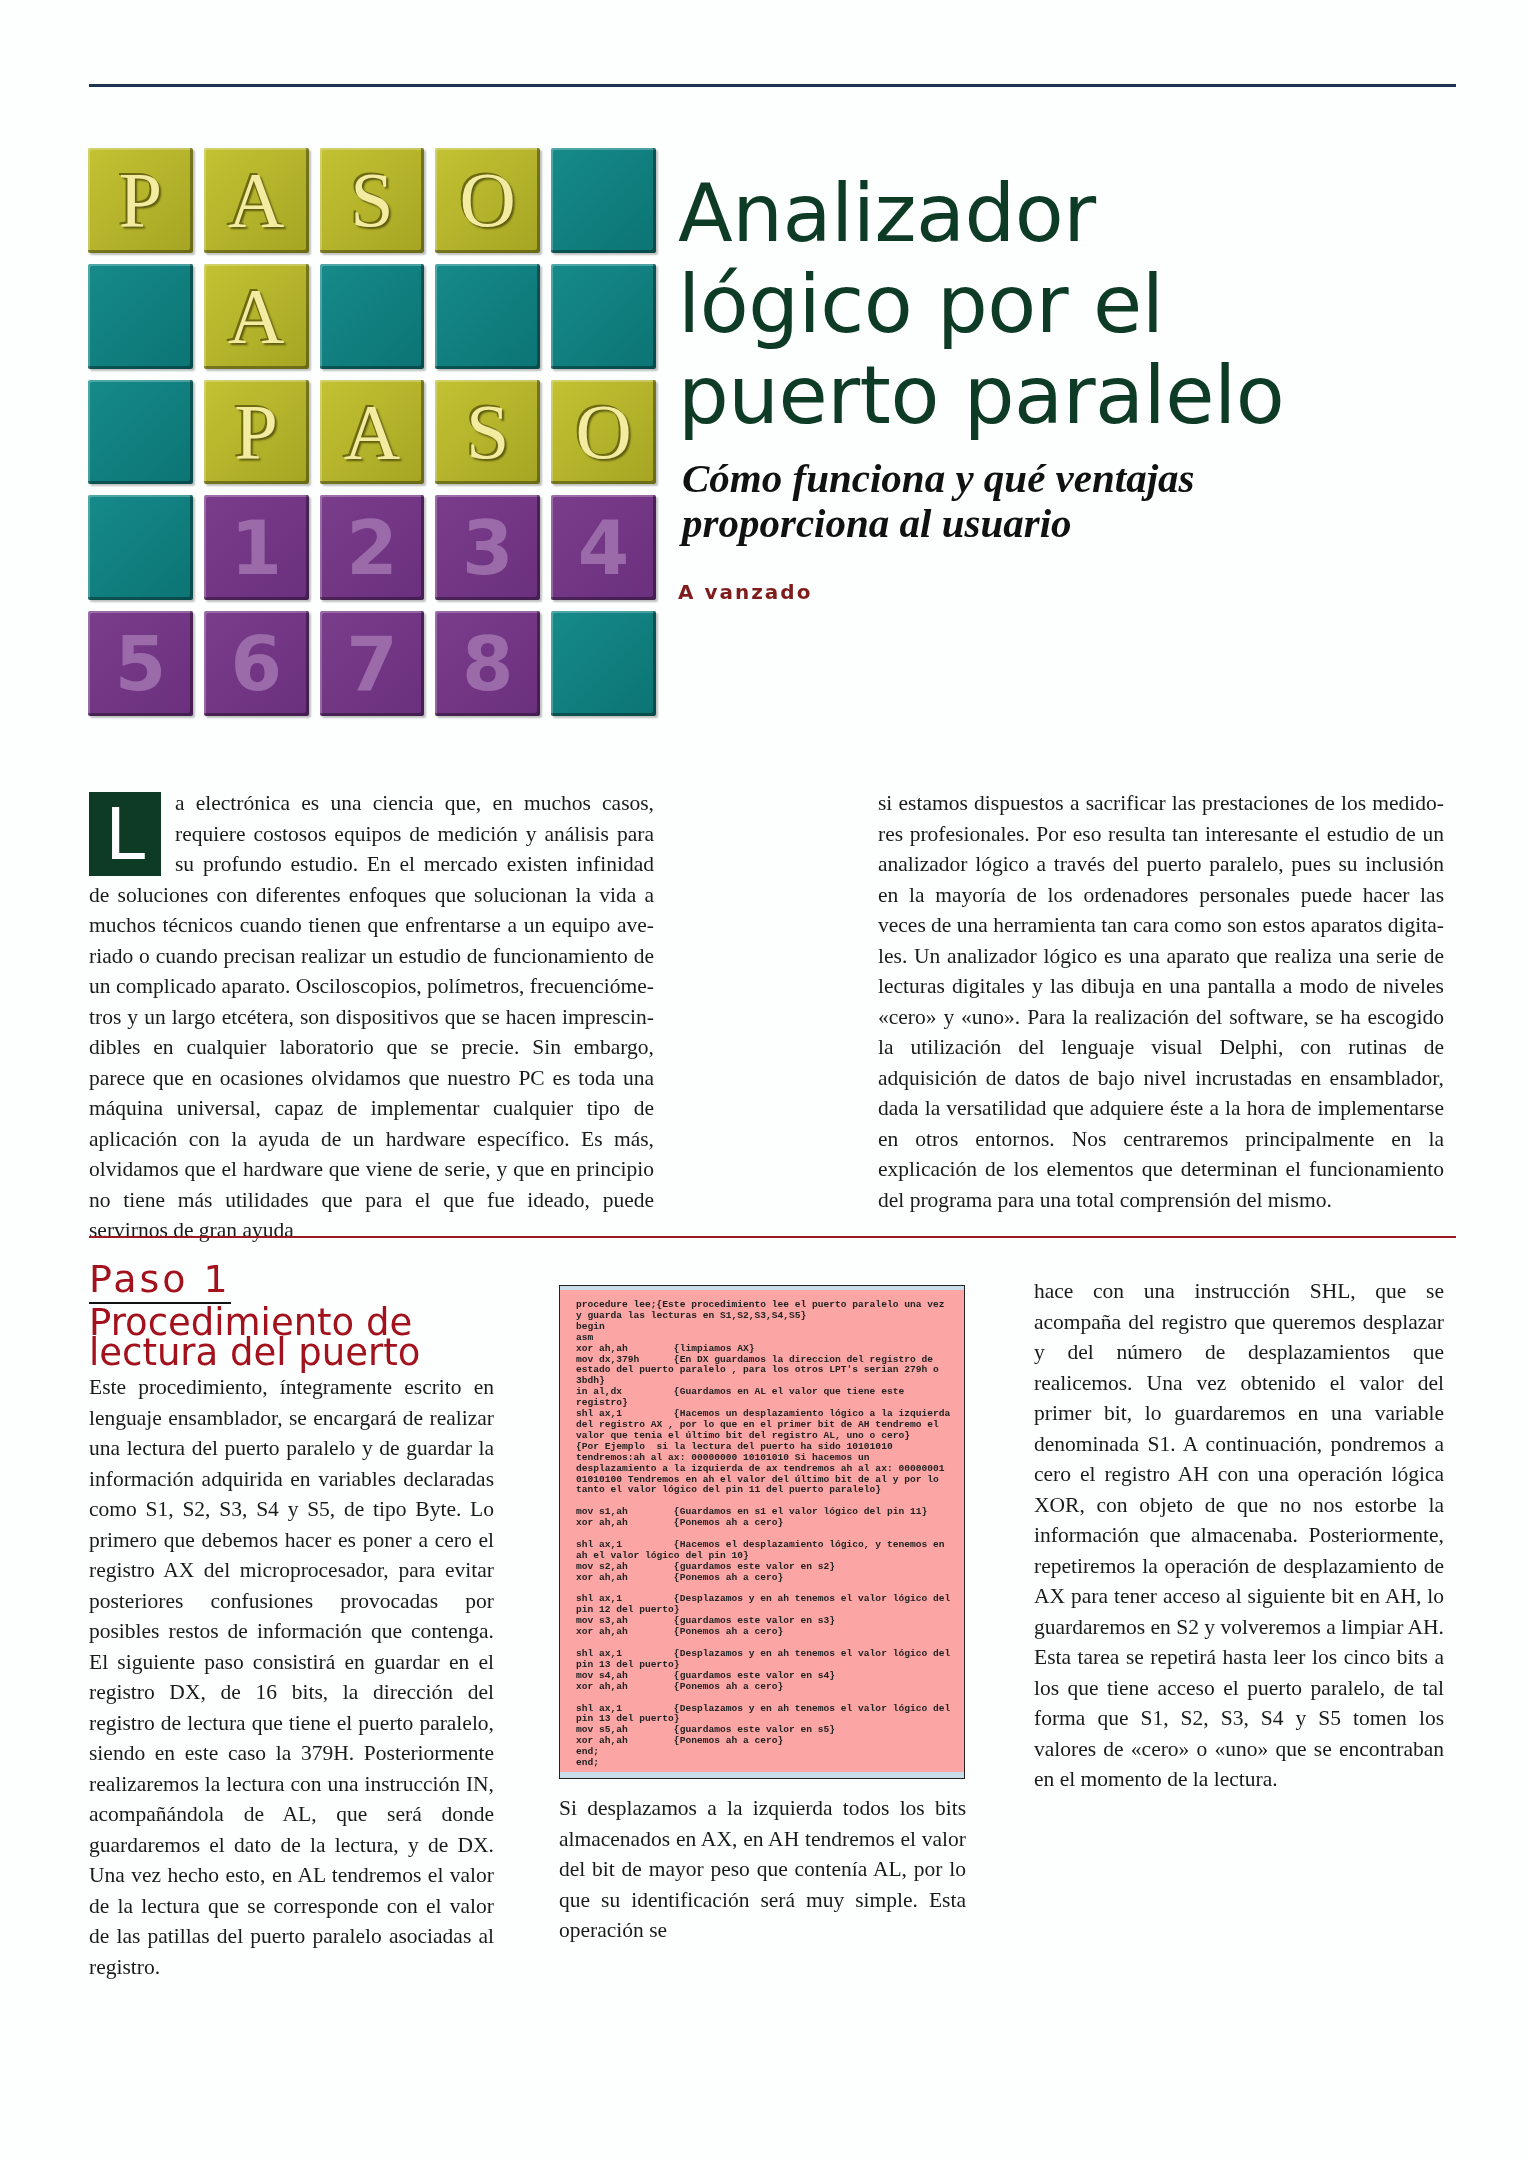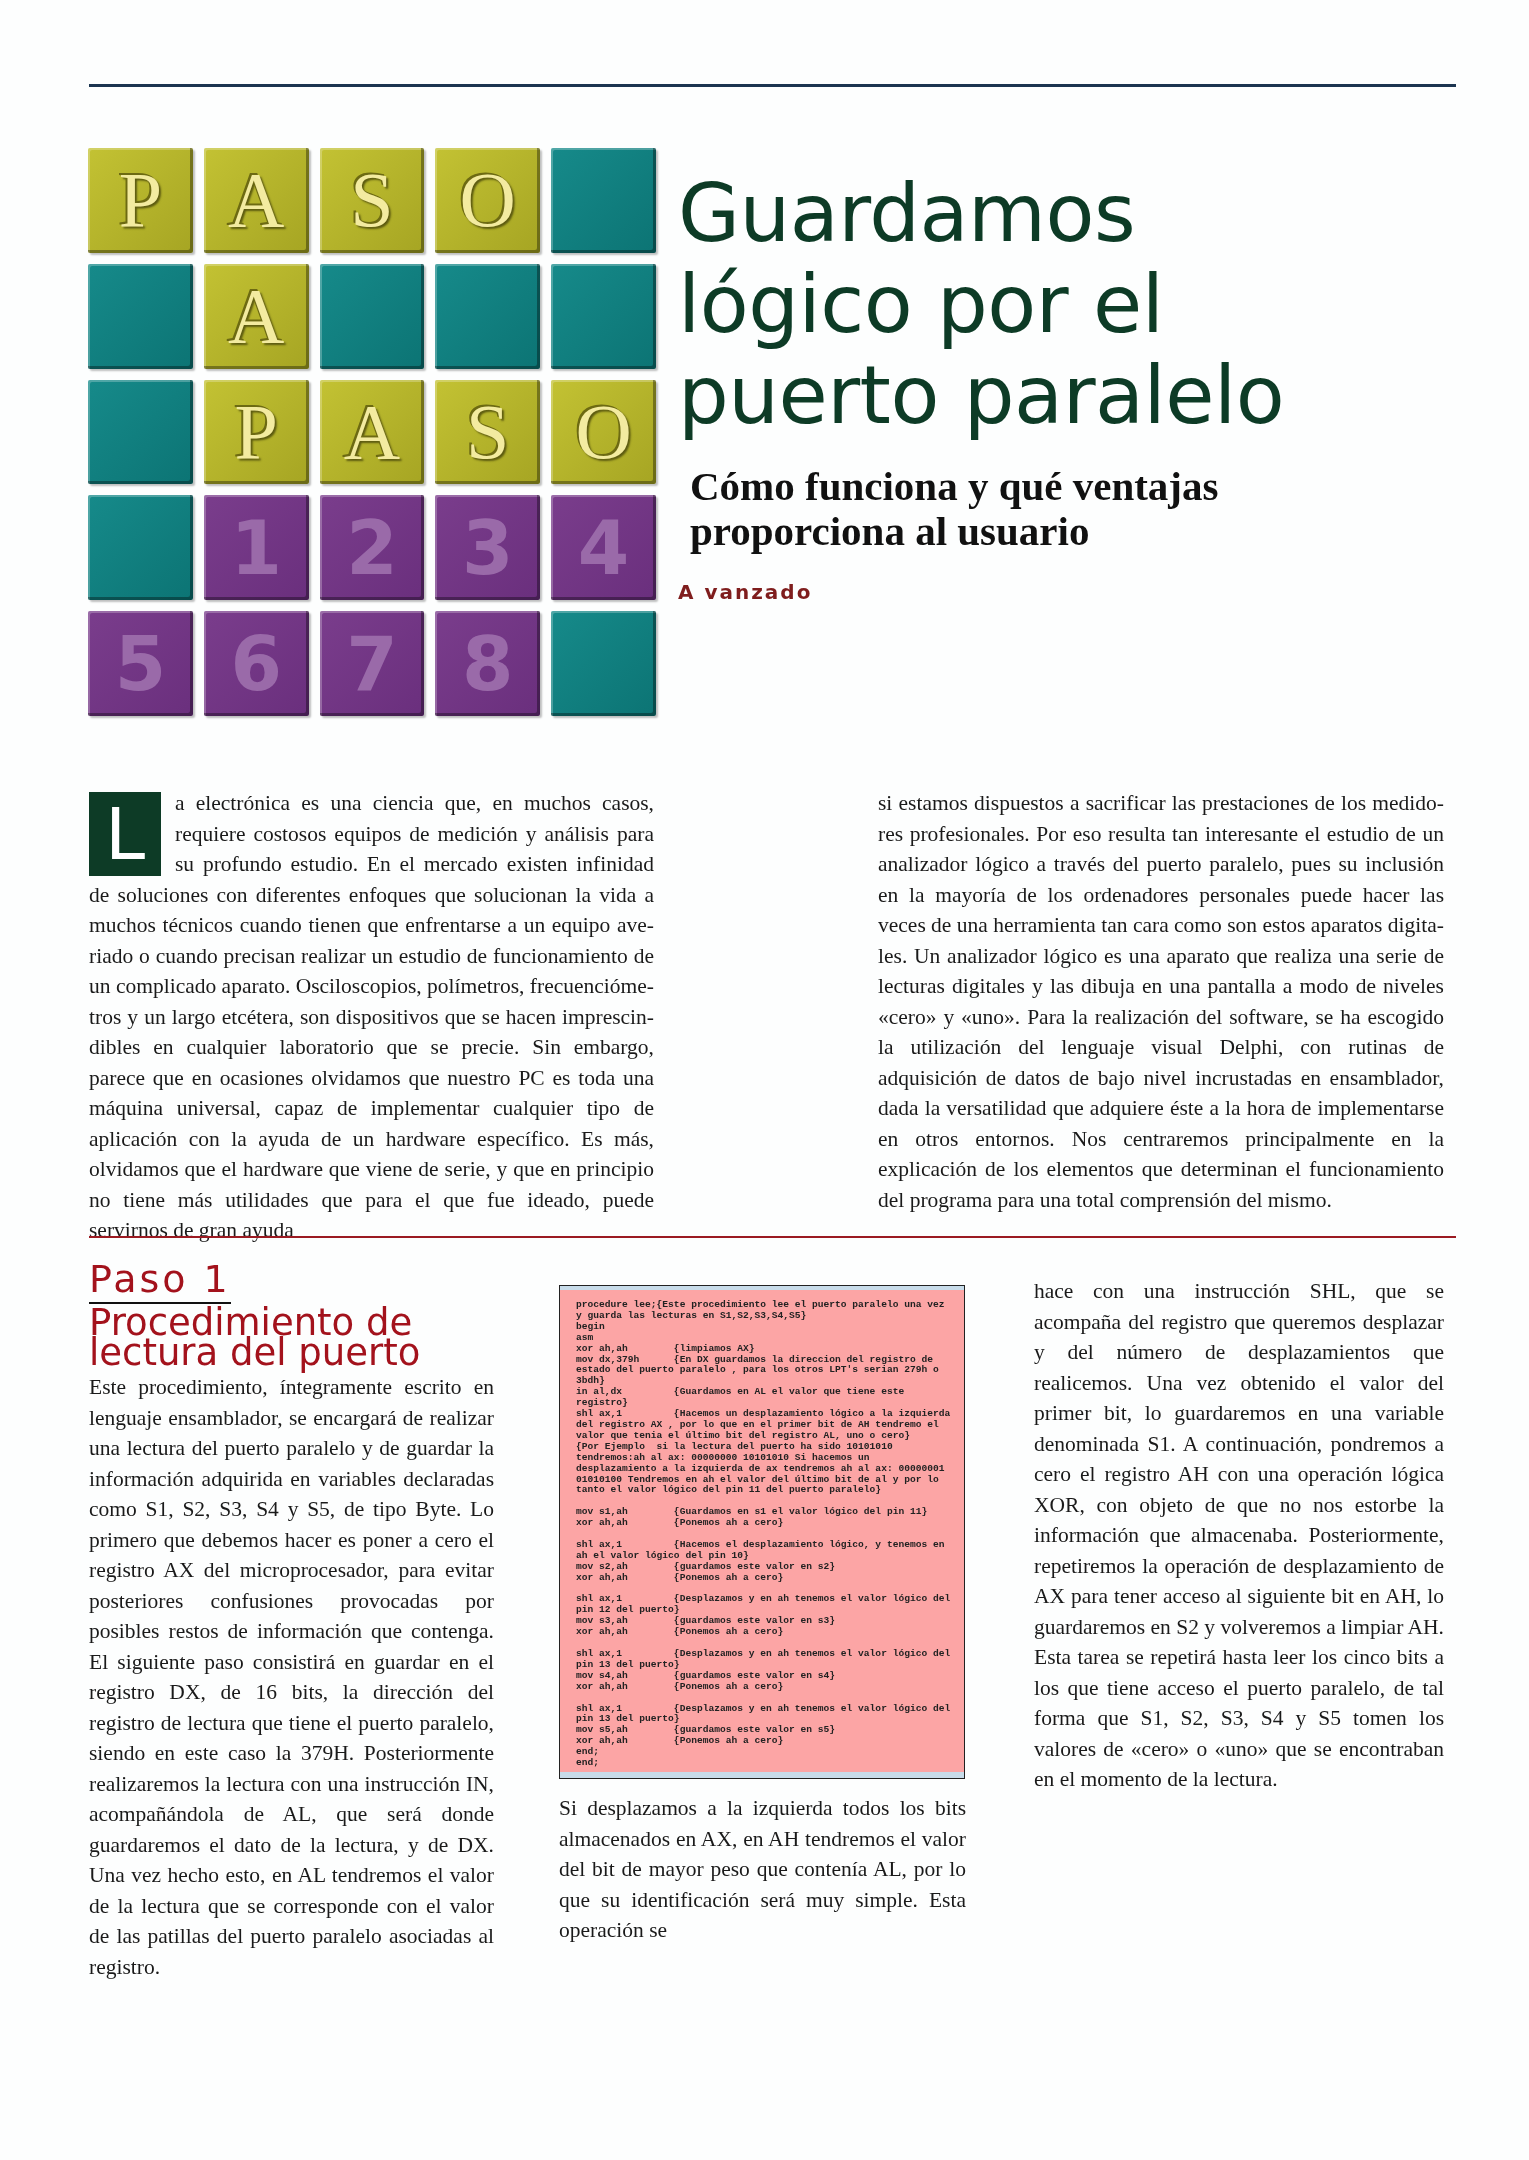--- a/index.html
+++ b/index.html
@@ -17,22 +17,22 @@
     .tile.olive { background: linear-gradient(135deg, #c3c233 0%, #a6a523 100%); }
     .tile.teal { background: linear-gradient(135deg, #168a8a 0%, #0c7474 100%); }
     .tile.purple { background: linear-gradient(135deg, #7a3d8c 0%, #6a2f7d 100%); }
     .tile .letter { font-family: "Liberation Serif", serif; font-size: 78px; color: #f3eba0;
       text-shadow: -2px -2px 0 #6d6a12, 2px 2px 2px #5c5a10; }
     .tile .digit { font-family: "DejaVu Sans", sans-serif; font-weight: bold; font-size: 74px; color: #9a6aa9; }
 
     
     .title { position: absolute; left: 678px; top: 168px; margin: 0; font-family: "DejaVu Sans", sans-serif;
       font-weight: normal; font-size: 80px; line-height: 91px; color: #0d3b26; letter-spacing: -0.5px; }
-    .subtitle { position: absolute; left: 678px; top: 452px; margin: 12px; font-family: "Liberation Serif", serif;
-      font-weight: bold; font-size: 41px; line-height: 45px; color: #111; }
+    .subtitle { position: absolute; left: 678px; top: 452px; margin: 4px; font-family: "Liberation Serif", serif;
+      font-weight: bold; font-size: 41px; line-height: 45px; color: #111; font-style: italic; }
     .level { position: absolute; left: 678px; top: 580px; font-family: "DejaVu Sans", sans-serif; font-weight: bold;
       font-size: 20px; letter-spacing: 2px; color: #7f1d1d; text-align: center; }
 
     .body-text { font-family: "Liberation Serif", serif; font-size: 21.5px; line-height: 30.5px; text-align: justify;
       color: #1a1a1a; margin: 0; hyphens: manual; }
 
     .intro-left { position: absolute; left: 89px; top: 788px; width: 565px; }
     .dropcap { float: left; width: 72px; height: 84px; background: #0d3b26; color: #fff; margin: 4px 14px 0 0;
       font-family: "DejaVu Sans", sans-serif; font-size: 72px; line-height: 84px; text-align: center; }
     .intro-right { position: absolute; left: 878px; top: 788px; width: 566px; }
@@ -119,21 +119,21 @@
     <div class="tile purple">
       <span class="digit">7</span>
     </div>
     <div class="tile purple">
       <span class="digit">8</span>
     </div>
     <div class="tile teal"></div>
   </div>
 
 <h1 class="title">
-  <span>Guardamos</span><br>
+  <span>Analizador</span><br>
   <span>lógico por el</span><br>
   <span>puerto paralelo</span>
 </h1>
 <h2 class="subtitle">
   <span>Cómo funciona y qué ventajas</span><br>
   <span>proporciona al usuario</span>
 </h2>
 <div class="level">A vanzado</div>
 
 <div class="intro-left">

